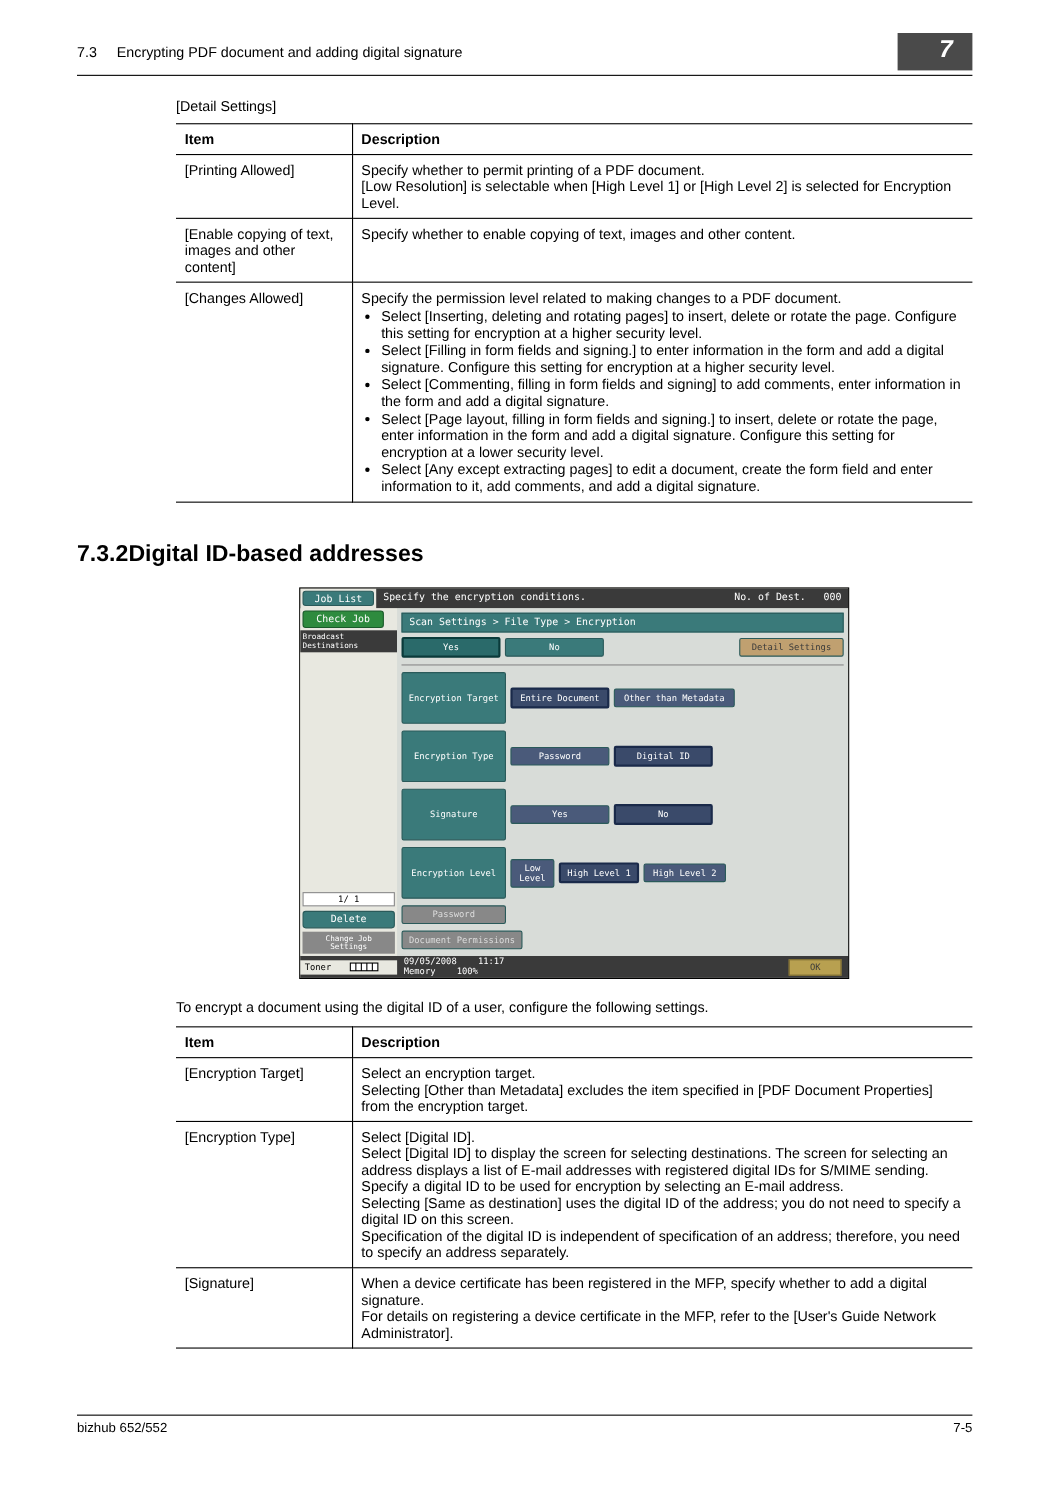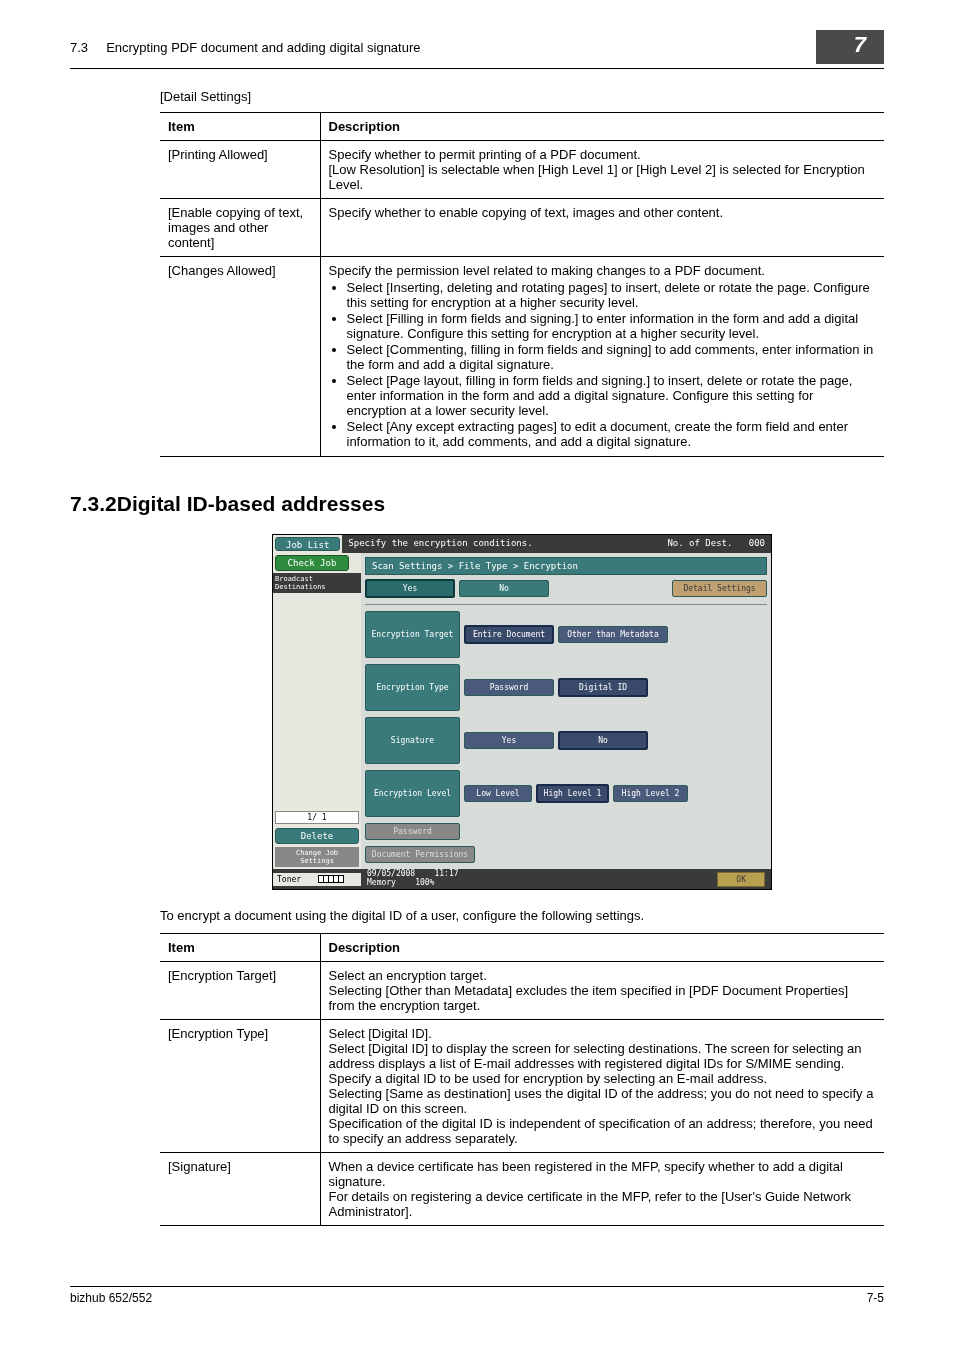--- a/index.html
+++ b/index.html
@@ -355,21 +355,21 @@
               <div class="ss-btn navy">Password</div>
               <div class="ss-btn navy-sel">Digital ID</div>
             </div>
             <div class="ss-btnrow">
               <div class="ss-label">Signature</div>
               <div class="ss-btn navy">Yes</div>
               <div class="ss-btn navy-sel">No</div>
             </div>
             <div class="ss-btnrow">
               <div class="ss-label">Encryption Level</div>
-              <div class="ss-btn navy" style="width:68px">Low Level</div>
+              <div class="ss-btn navy" style="width:40px">Low Level</div>
               <div class="ss-btn navy-sel" style="width:73px">High Level 1</div>
               <div class="ss-btn navy" style="width:75px">High Level 2</div>
             </div>
             <div class="ss-btnrow">
               <div class="ss-btn gray" style="width:95px">Password</div>
             </div>
             <div class="ss-btnrow" style="margin-bottom:2px;">
               <div class="ss-btn gray" style="width:110px">Document Permissions</div>
             </div>
           </div>

